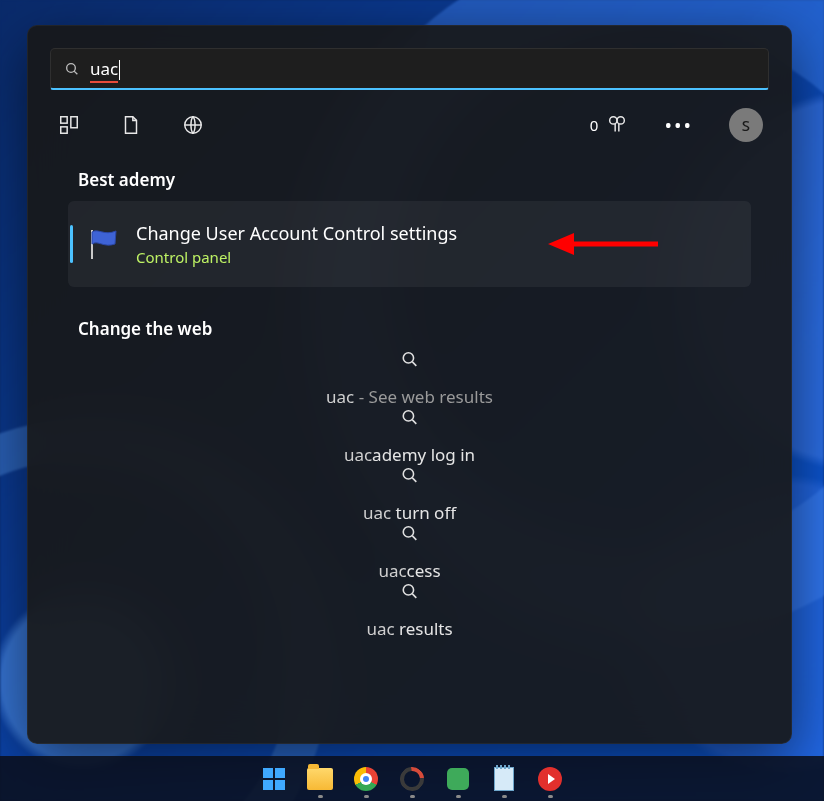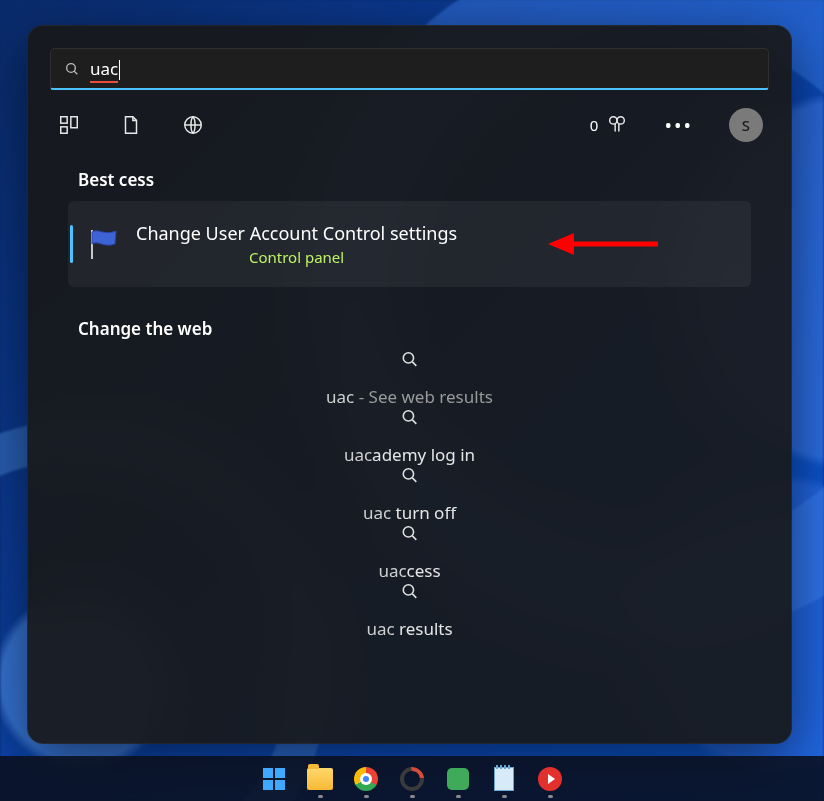--- a/index.html
+++ b/index.html
@@ -13,21 +13,21 @@
       filter: blur(1px);
     }
     .wallpaper::before, .wallpaper::after { content:""; position:absolute; border-radius:50%; border:40px solid rgba(100,170,255,.35); }
     .wallpaper::before { width:420px; height:420px; left:-170px; top:420px; }
     .wallpaper::after { width:520px; height:520px; right:-180px; top:-60px; border-width:90px; border-color: rgba(70,140,255,.4); }
     .search-panel {
       position: absolute;
       left: 27px; top: 25px;
       width: 765px; height: 719px;
       background: rgba(24,24,24,.92);
-      border-radius: 16px;
+      border-radius: 10px;
       border: 1px solid rgba(255,255,255,.05);
       box-shadow: 0 18px 60px rgba(0,0,0,.55);
       backdrop-filter: blur(20px);
       padding: 22px 22px 0;
       display: flex; flex-direction: column;
     }
     .searchbar {
       height: 42px;
       background: #1e1e1e;
       border: 1px solid #2f2f2f;
@@ -53,21 +53,20 @@
     .section-label { color:#fff; font-size:17px; font-weight:600; padding: 14px 28px 10px; }
     .best-match-item {
       margin: 0 18px 4px;
       height: 86px;
       background: rgba(255,255,255,.055);
       border-radius: 6px;
       display:flex; align-items:center;
       position:relative;
       cursor:pointer;
       padding: 0 12px;
-      text-align: center;
     }
     .best-match-item::before { content:""; position:absolute; left:2px; top:24px; bottom:24px; width:3px; background:#4cc2ff; border-radius:2px; }
     .flag-icon { width:36px; height:36px; margin: 0 14px 0 6px; display:flex; align-items:center; justify-content:center; }
     .bm-texts { display:flex; flex-direction:column; gap:2px; }
     .bm-title { color:#fff; font-size:18px; }
     .bm-sub { color:#bef264; font-size:15px; }
     .arrow { position:absolute; left:480px; top:28px; pointer-events:none; }
     .web-item {
       display:flex; align-items:center; gap:16px;
       padding: 0 40px;
@@ -143,21 +142,21 @@
             <circle cx="16" cy="7" r="4"></circle>
             <path d="M10 11v8"></path>
             <path d="M14 11v8"></path>
           </svg>
       </span>
       <span class="dots">•••</span>
       <span class="avatar">S</span>
     </div>
   </div>
 
-  <div class="section-label">Best cess</div>
+  <div class="section-label">Best ademy</div>
 
   <div class="best-match-item">
     <span class="flag-icon">
       <svg viewBox="0 0 36 36">
           <line x1="6" y1="4" x2="6" y2="33" stroke="#c9c9c9" stroke-width="2"></line>
           <path d="M6 6 C12 2 18 10 30 5 L29 18 C18 22 12 14 6 18 Z" fill="#3e63d6" stroke="#2a47a5" stroke-width="1"></path>
         </svg>
     </span>
     <div class="bm-texts">
       <span class="bm-title">Change User Account Control settings</span>

